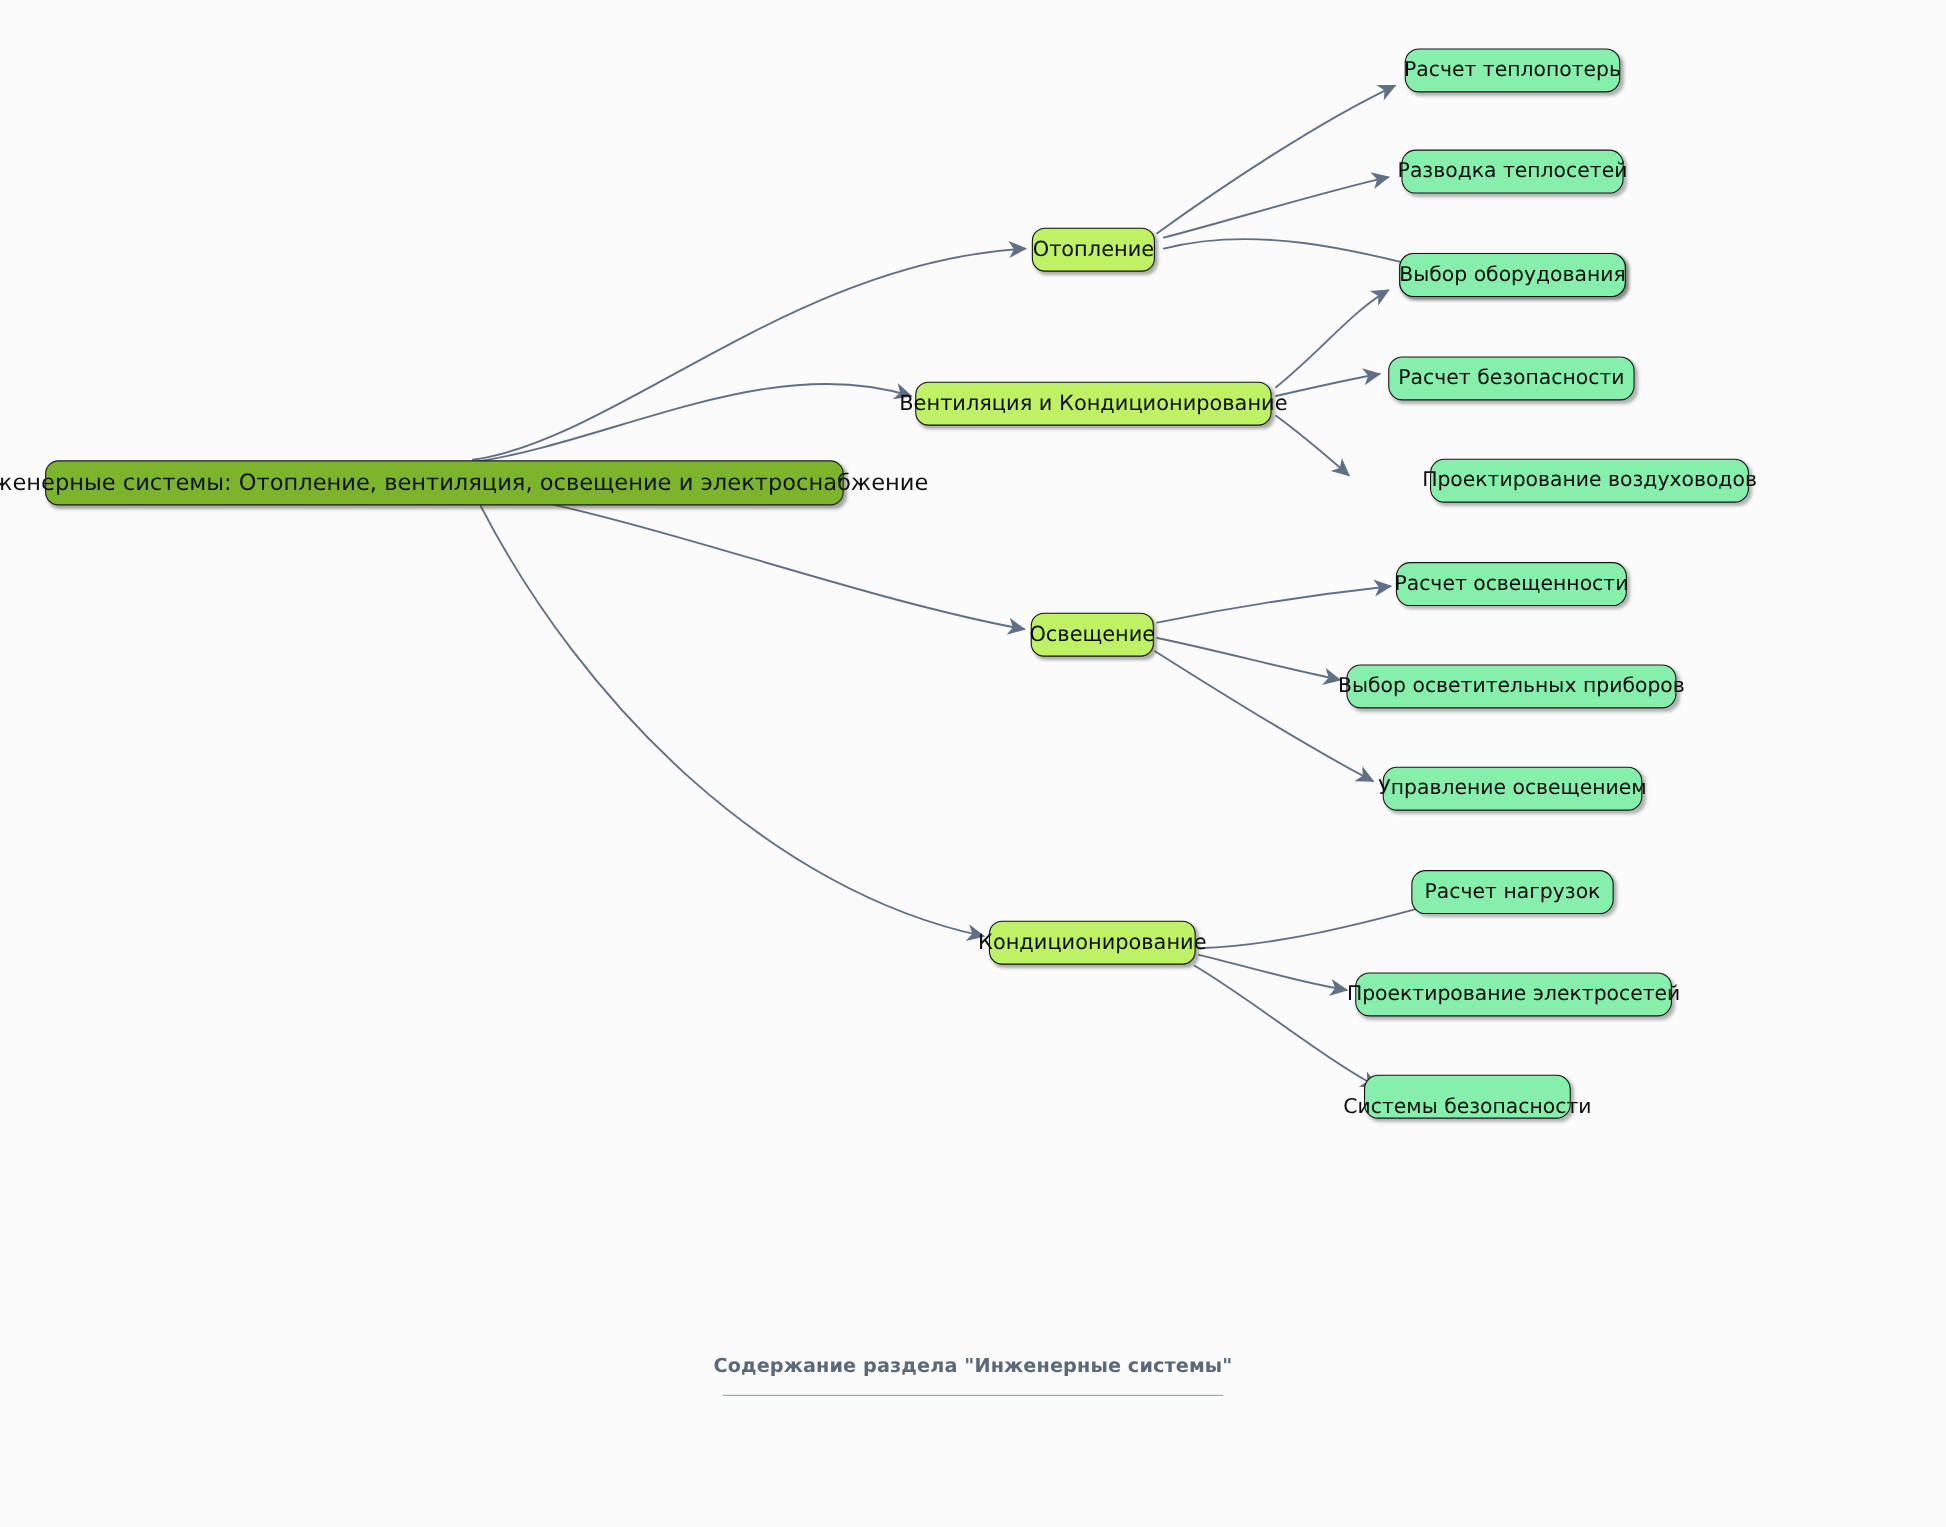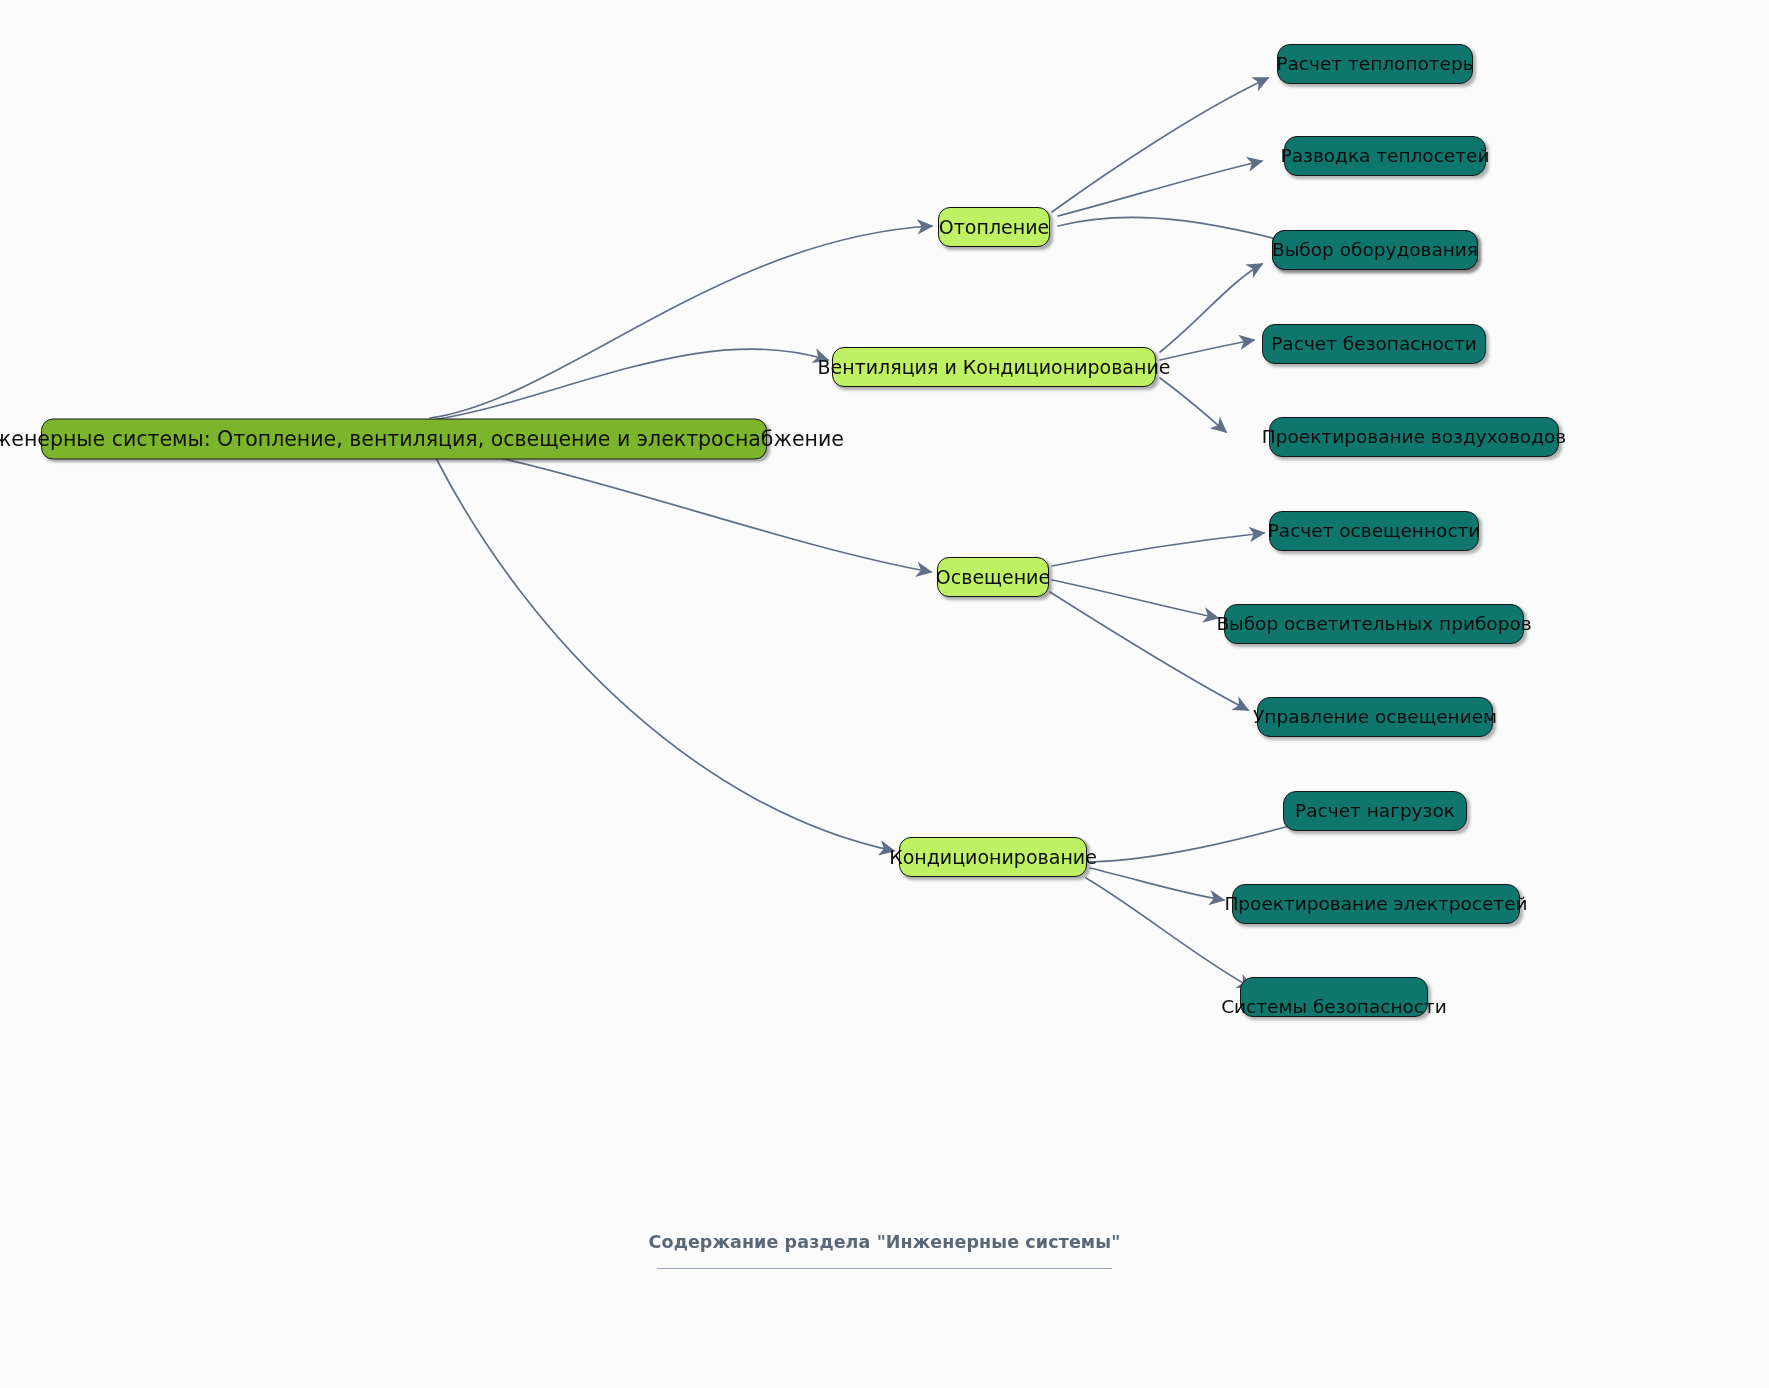--- a/index.html
+++ b/index.html
@@ -68,21 +68,21 @@
     color: #0c0c0c;
     font-size: 19px;
     padding: 0 16px;
     height: 40px;
     border-radius: 12px;
     box-shadow: 2.5px 2.5px 3px rgba(60,60,60,0.42);
   }
 
   
   .node--leaf {
-    background: #0f766e;
+    background: #86efac;
     border: 1.5px solid #161616;
     color: #0c0c0c;
     font-size: 18.5px;
     padding: 0 16px;
     height: 40px;
     border-radius: 13px;
     box-shadow: 2.5px 2.5px 3px rgba(70,70,70,0.40);
   }
 
   
@@ -145,36 +145,36 @@
   <div id="node-layer">
       <div class="node node--root" style="left: 404px; top: 439px; width: 726px;">
         <span class="node-label">Инженерные системы: Отопление, вентиляция, освещение и электроснабжение</span>
       </div>
       <div class="node node--branch" style="left: 994px; top: 227px; width: 112px;">
         <span class="node-label">Отопление</span>
       </div>
       <div class="node node--leaf" style="left: 1375px; top: 64px; width: 196px;">
         <span class="node-label">Расчет теплопотерь</span>
       </div>
-      <div class="node node--leaf" style="left: 1375px; top: 156px; width: 202px; margin-left: 10px;">
+      <div class="node node--leaf" style="left: 1375px; top: 156px; width: 202px;">
         <span class="node-label">Разводка теплосетей</span>
       </div>
       <div class="node node--leaf" style="left: 1375px; top: 250px; width: 206px;">
         <span class="node-label">Выбор оборудования</span>
       </div>
       <div class="node node--branch" style="left: 994px; top: 367px; width: 324px;">
         <span class="node-label">Вентиляция и Кондиционирование</span>
       </div>
       <div class="node node--leaf" style="left: 1375px; top: 250px; width: 206px;">
         <span class="node-label">Выбор оборудования</span>
       </div>
       <div class="node node--leaf" style="left: 1374px; top: 344px; width: 224px;">
         <span class="node-label">Расчет безопасности</span>
       </div>
-      <div class="node node--leaf" style="left: 1414px; top: 437px; width: 290px;">
+      <div class="node node--leaf" style="left: 1445px; top: 437px; width: 290px;">
         <span class="node-label">Проектирование воздуховодов</span>
       </div>
       <div class="node node--branch" style="left: 993px; top: 577px; width: 112px;">
         <span class="node-label">Освещение</span>
       </div>
       <div class="node node--leaf" style="left: 1374px; top: 531px; width: 210px;">
         <span class="node-label">Расчет освещенности</span>
       </div>
       <div class="node node--leaf" style="left: 1374px; top: 624px; width: 300px; text-align: right;">
         <span class="node-label">Выбор осветительных приборов</span>

